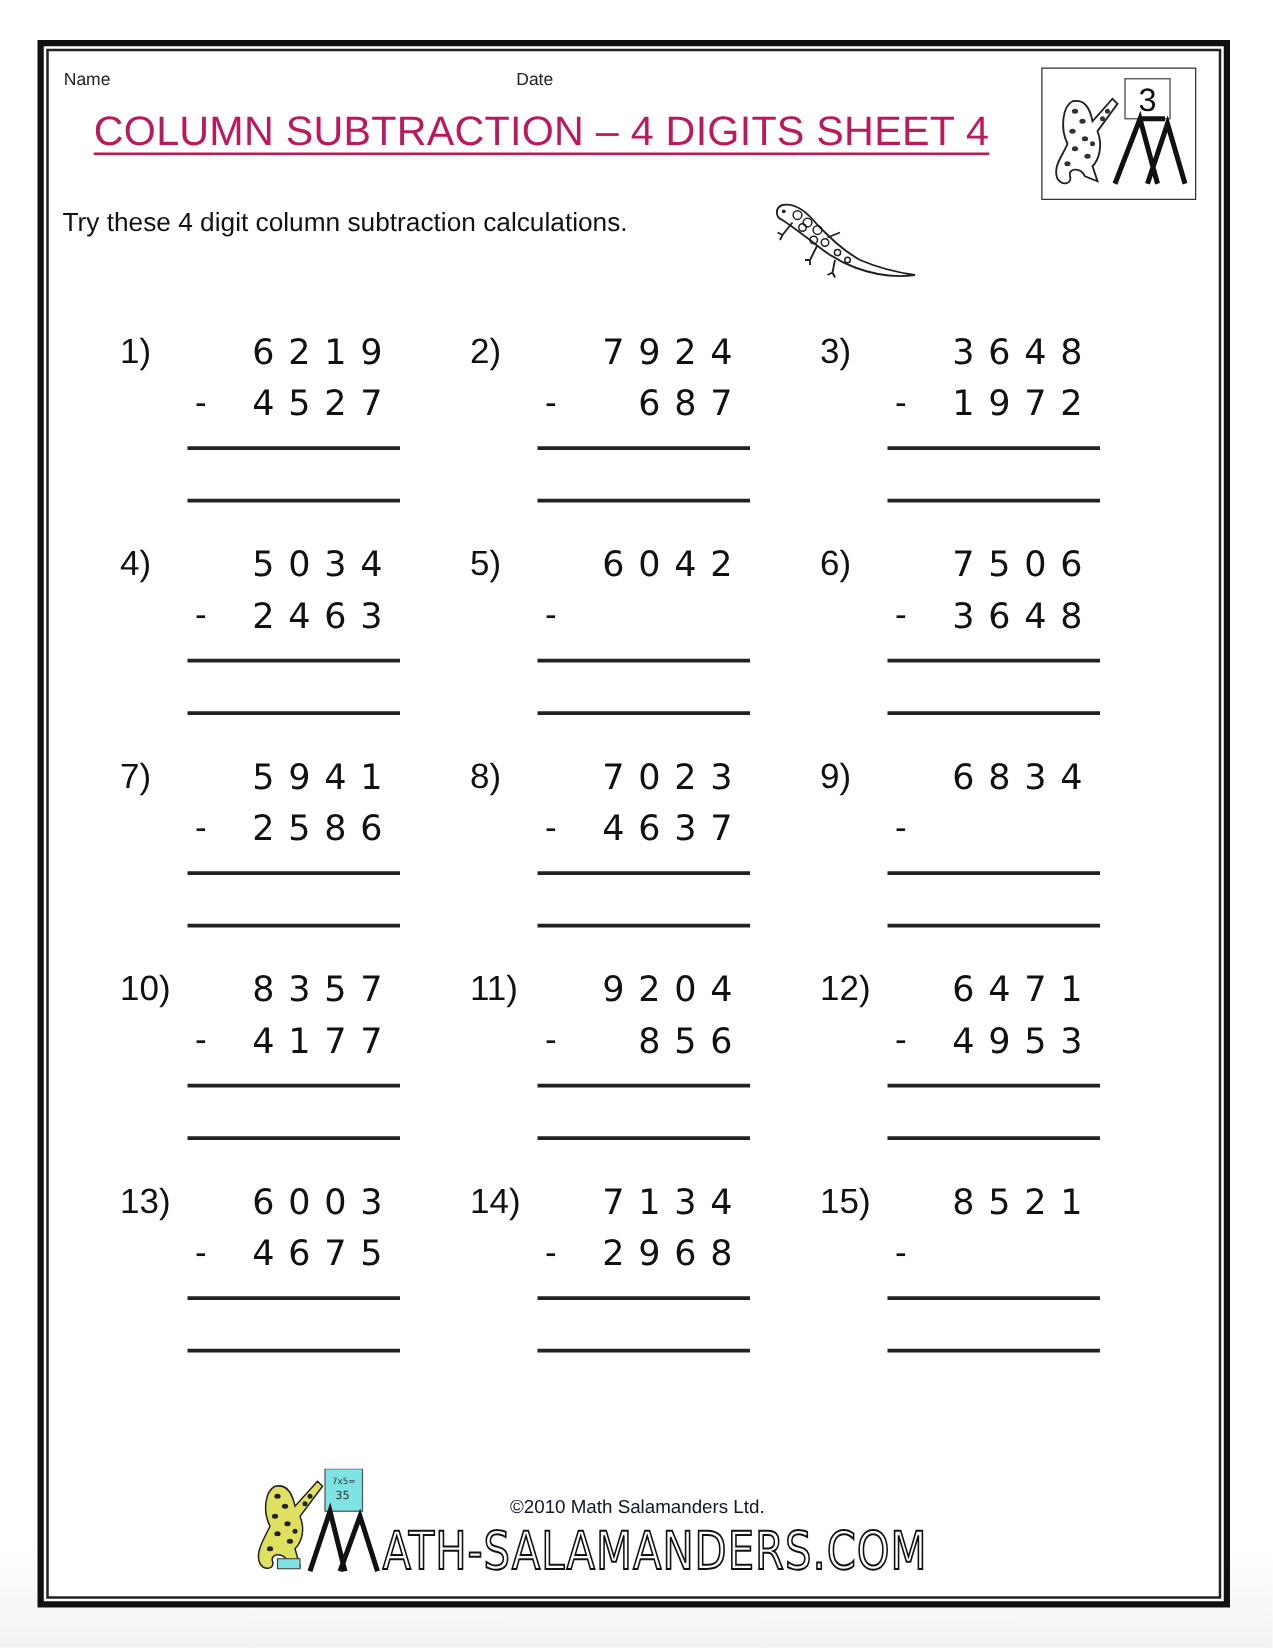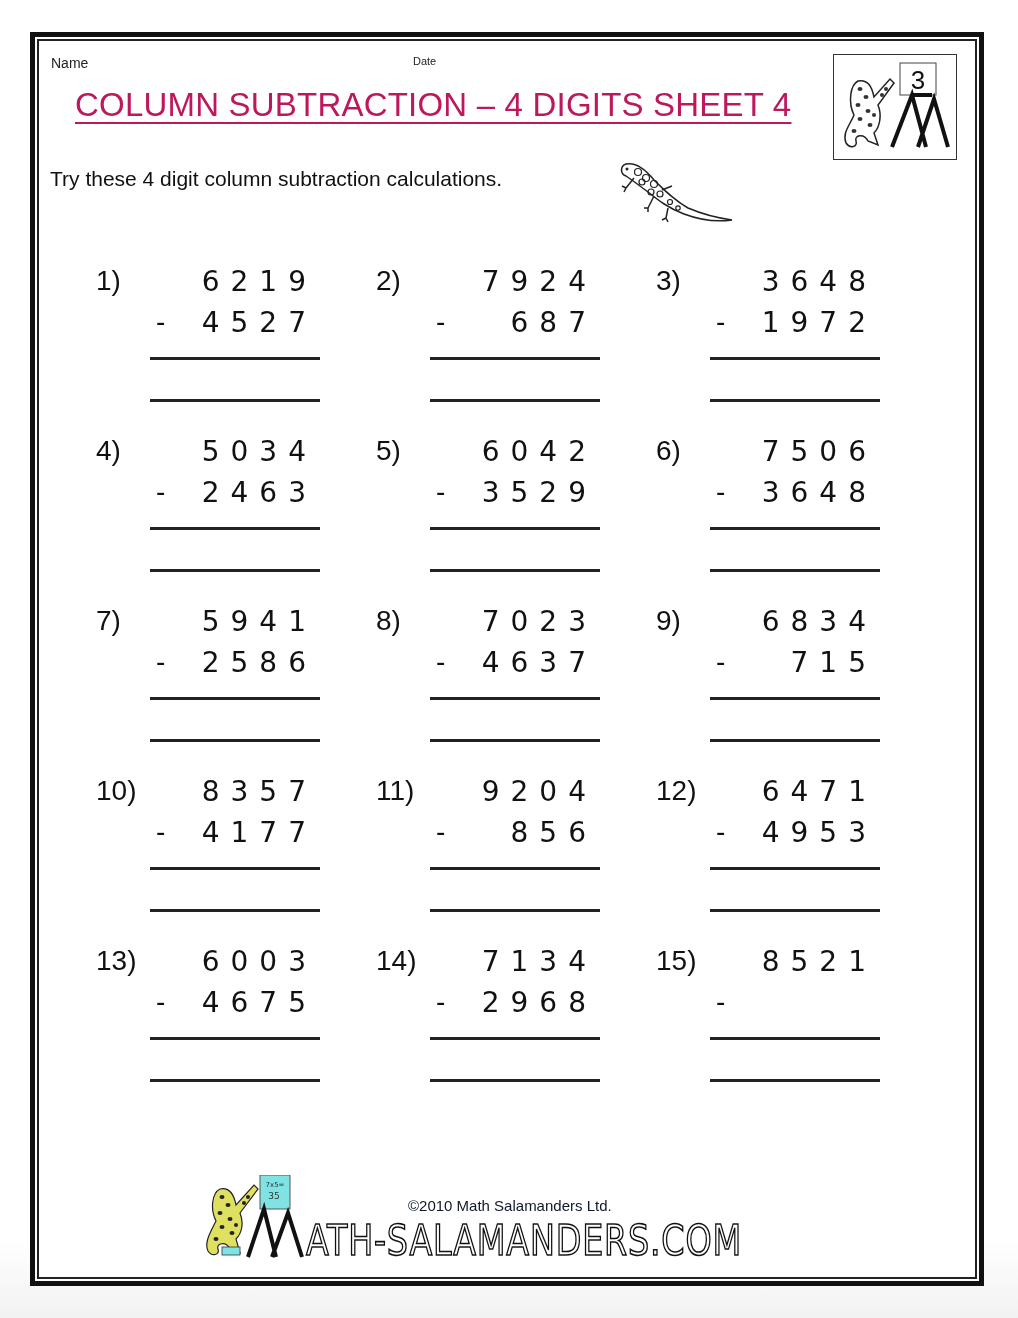--- a/index.html
+++ b/index.html
@@ -13,21 +13,21 @@
     }
     .frame-outer {
       position: absolute; left: 30px; top: 32px; width: 954px; height: 1254px;
       border: 5px solid #111; box-sizing: border-box; background: #fff;
     }
     .frame-inner {
       position: absolute; left: 37px; top: 39px; width: 940px; height: 1240px;
       border: 2px solid #222; box-sizing: border-box;
     }
     .lbl-name { position: absolute; left: 51px; top: 55px; font-size: 14px; color: #222; }
-    .lbl-date { position: absolute; left: 413px; top: 55px; font-size: 11px; color: #222; }
+    .lbl-date { position: absolute; left: 413px; top: 55px; font-size: 14px; color: #222; }
     .title {
       position: absolute; left: 75px; top: 86px; font-size: 33px; letter-spacing: 0.2px;
       color: #be185d; text-decoration: underline; text-decoration-thickness: 2px; text-underline-offset: 6px;
       white-space: nowrap;
     }
     .instructions { position: absolute; left: 50px; top: 167px; font-size: 21px; color: #111; white-space: nowrap; }
     .badge {
       position: absolute; left: 833px; top: 54px; width: 124px; height: 106px;
       border: 1px solid #333; box-sizing: border-box; background: #fff;
     }
@@ -129,21 +129,20 @@
   <span class="top-num" style="right:3px;">5034</span>
   <span class="minus" style="left:86px;">-</span>
   <span class="sub-num" style="right:3px;">2463</span>
   <div class="rule1"></div>
   <div class="rule2"></div>
 </div>
 <div class="problem" style="left:350px; top:435px;">
   <span class="pnum" style="left:26px;">5)</span>
   <span class="top-num" style="right:3px;">6042</span>
   <span class="minus" style="left:86px;">-</span>
-  <span class="sub-num" style="right:3px;">3529</span>
   <div class="rule1"></div>
   <div class="rule2"></div>
 </div>
 <div class="problem" style="left:630px; top:435px;">
   <span class="pnum" style="left:26px;">6)</span>
   <span class="top-num" style="right:3px;">7506</span>
   <span class="minus" style="left:86px;">-</span>
   <span class="sub-num" style="right:3px;">3648</span>
   <div class="rule1"></div>
   <div class="rule2"></div>
@@ -162,21 +161,20 @@
   <span class="top-num" style="right:3px;">7023</span>
   <span class="minus" style="left:86px;">-</span>
   <span class="sub-num" style="right:3px;">4637</span>
   <div class="rule1"></div>
   <div class="rule2"></div>
 </div>
 <div class="problem" style="left:630px; top:605px;">
   <span class="pnum" style="left:26px;">9)</span>
   <span class="top-num" style="right:3px;">6834</span>
   <span class="minus" style="left:86px;">-</span>
-  <span class="sub-num" style="right:3px;">715</span>
   <div class="rule1"></div>
   <div class="rule2"></div>
 </div>
 
 <div class="problem" style="left:70px; top:775px;">
   <span class="pnum" style="left:26px;">10)</span>
   <span class="top-num" style="right:3px;">8357</span>
   <span class="minus" style="left:86px;">-</span>
   <span class="sub-num" style="right:3px;">4177</span>
   <div class="rule1"></div>

